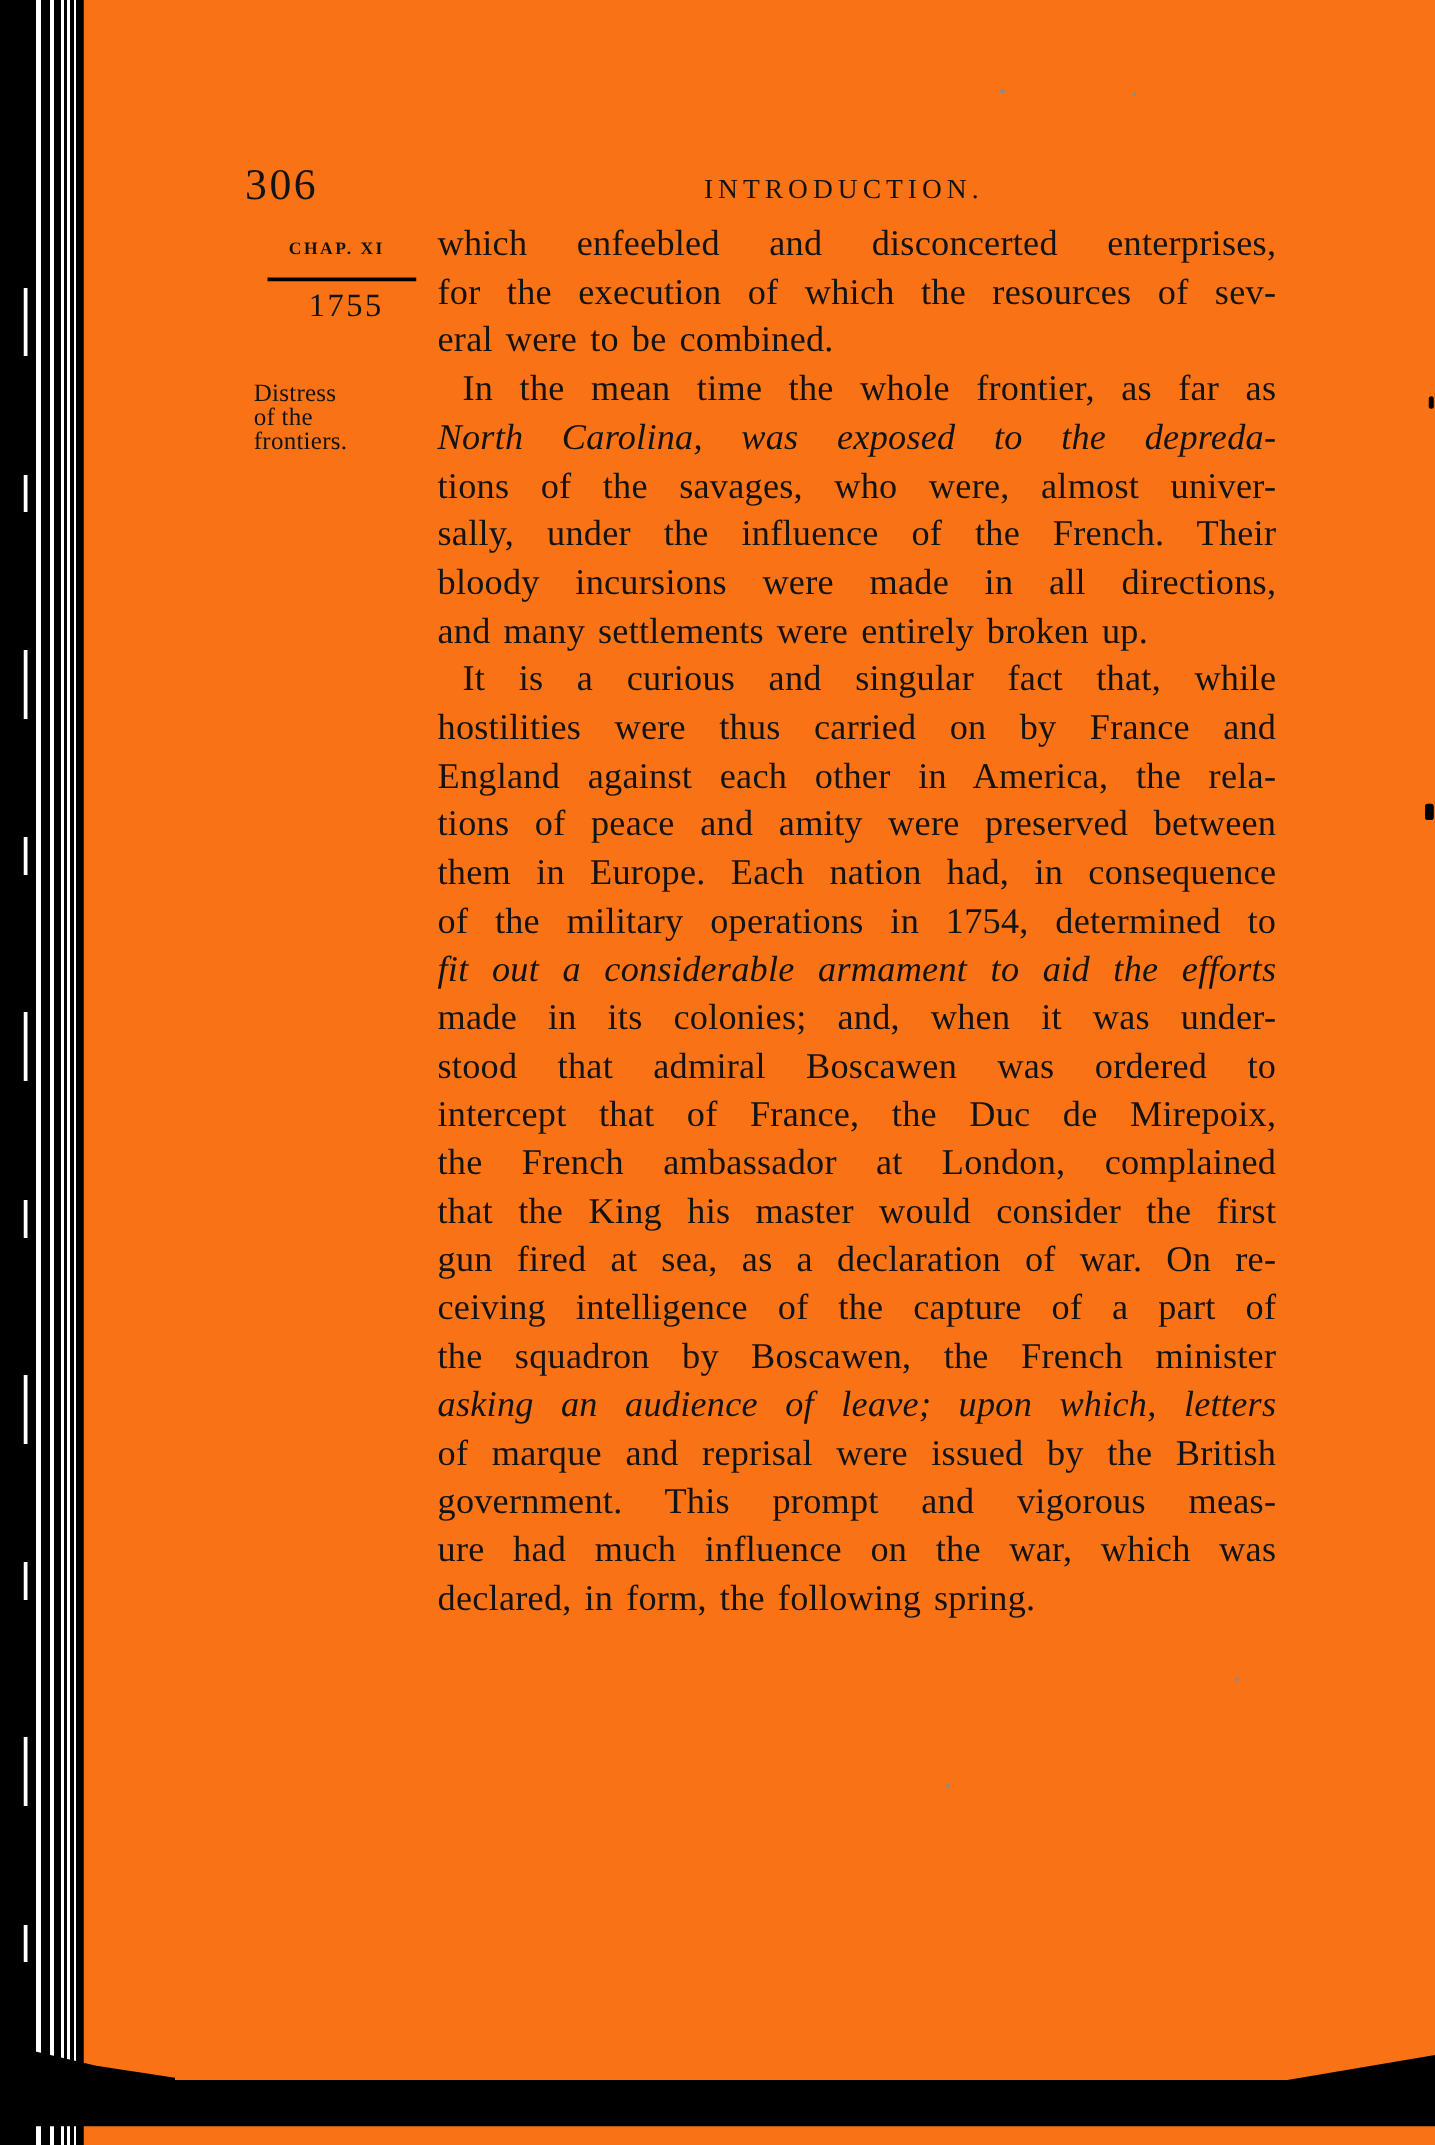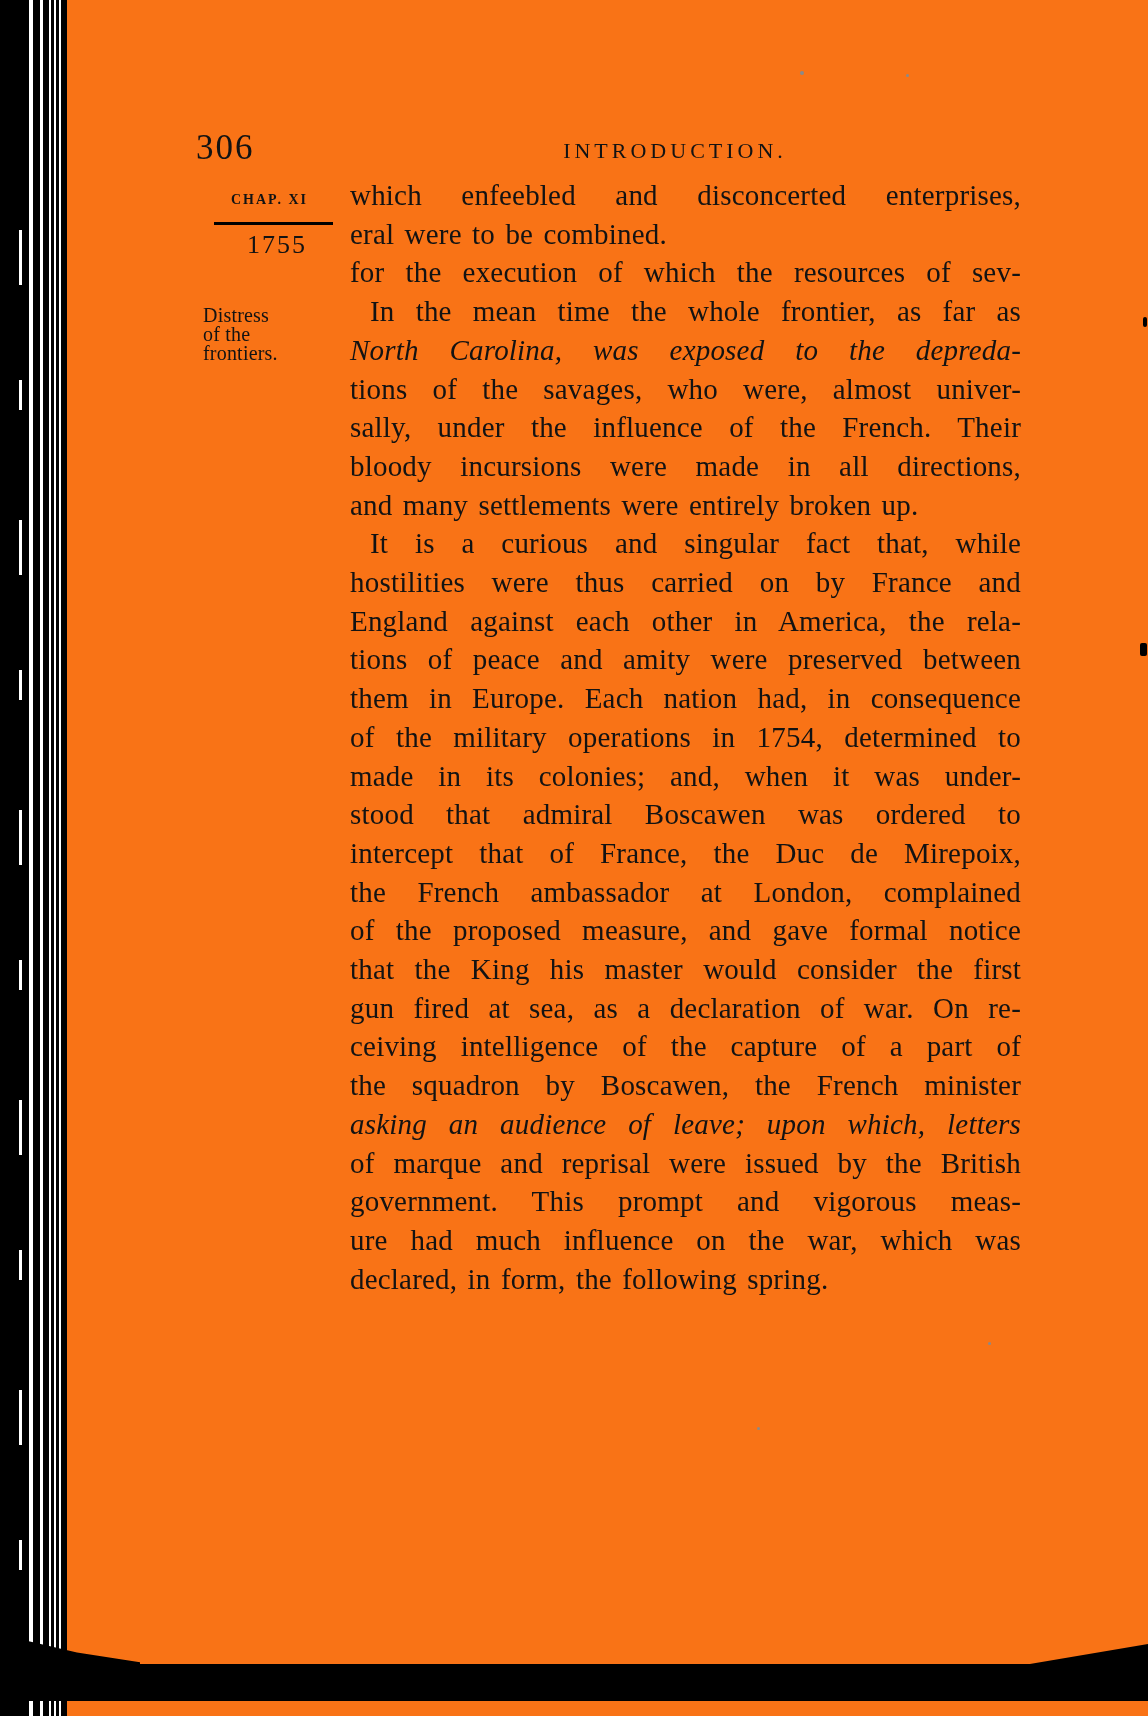--- a/index.html
+++ b/index.html
@@ -82,39 +82,39 @@
   <div class="chapter-rule"></div>
   <div class="year-note">1755</div>
   <div class="side-note">
       <div>Distress</div>
       <div>of the</div>
       <div>frontiers.</div>
     </div>
 
   <div class="body-text">
       <div class="line">which enfeebled and disconcerted enterprises,</div>
+      <div class="line">for the execution of which the resources of sev-</div>
       <div class="line noj">eral were to be combined.</div>
-      <div class="line">for the execution of which the resources of sev-</div>
       <div class="line ind">In the mean time the whole frontier, as far as</div>
       <div class="line it">North Carolina, was exposed to the depreda-</div>
       <div class="line">tions of the savages, who were, almost univer-</div>
       <div class="line">sally, under the influence of the French. Their</div>
       <div class="line">bloody incursions were made in all directions,</div>
       <div class="line noj">and many settlements were entirely broken up.</div>
       <div class="line ind">It is a curious and singular fact that, while</div>
       <div class="line">hostilities were thus carried on by France and</div>
       <div class="line">England against each other in America, the rela-</div>
       <div class="line">tions of peace and amity were preserved between</div>
       <div class="line">them in Europe. Each nation had, in consequence</div>
       <div class="line">of the military operations in 1754, determined to</div>
+      <div class="line it">fit out a considerable armament to aid the efforts</div>
       <div class="line">made in its colonies; and, when it was under-</div>
       <div class="line">stood that admiral Boscawen was ordered to</div>
       <div class="line">intercept that of France, the Duc de Mirepoix,</div>
       <div class="line">the French ambassador at London, complained</div>
-      <div class="line">of the proposed measure, and gave formal notice</div>
       <div class="line">that the King his master would consider the first</div>
       <div class="line">gun fired at sea, as a declaration of war. On re-</div>
       <div class="line">ceiving intelligence of the capture of a part of</div>
       <div class="line">the squadron by Boscawen, the French minister</div>
       <div class="line it">asking an audience of leave; upon which, letters</div>
       <div class="line">of marque and reprisal were issued by the British</div>
       <div class="line">government. This prompt and vigorous meas-</div>
       <div class="line">ure had much influence on the war, which was</div>
       <div class="line noj">declared, in form, the following spring.</div>
     </div>

